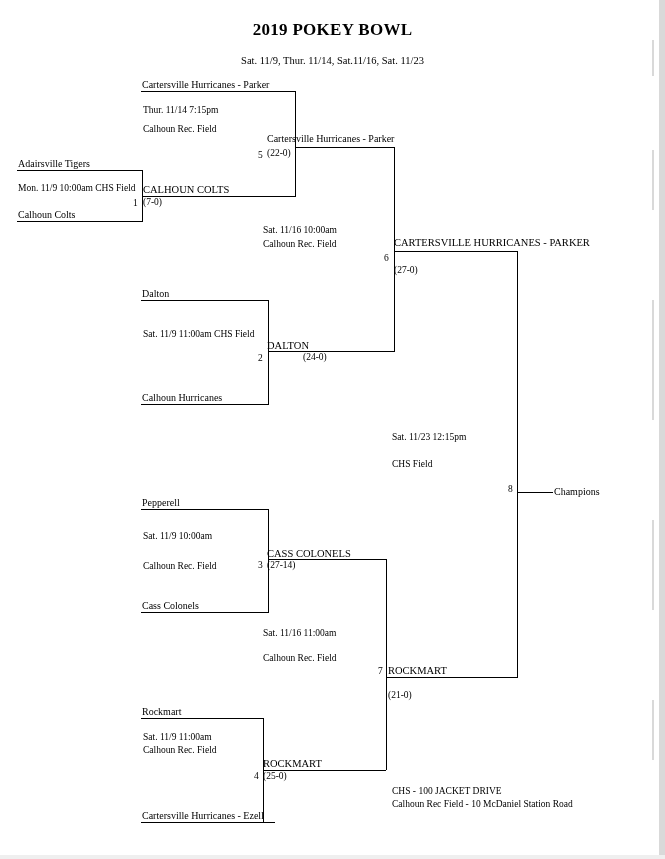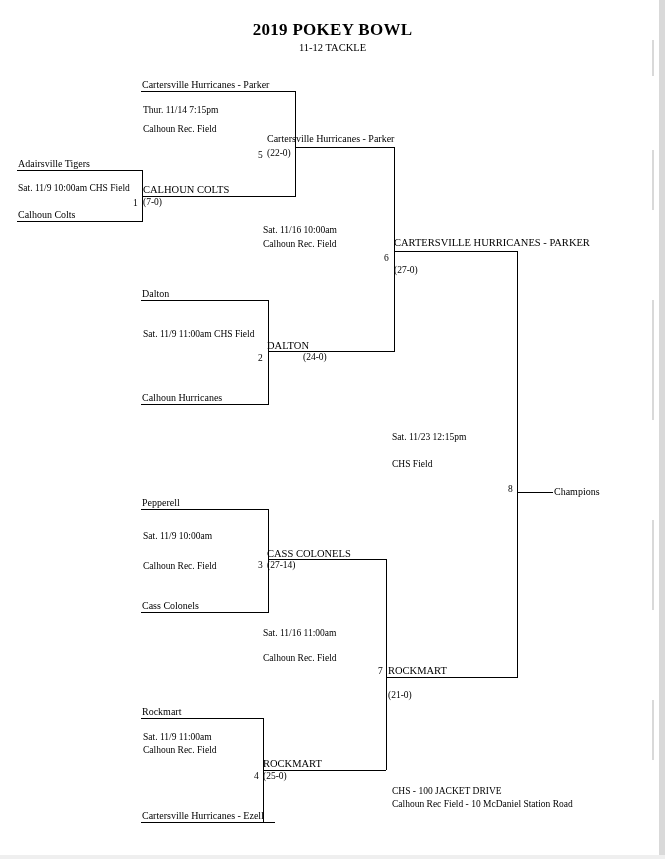--- a/index.html
+++ b/index.html
@@ -80,31 +80,31 @@
     position: absolute;
     background: #d9d9d9;
   }
 </style>
 </head>
 <body>
 
 <div id="page">
 
   <div class="title" style="top:20px;">2019 POKEY BOWL</div>
-  <div class="subtitle" style="top:42px;">11-12 TACKLE</div>
+  <div class="subtitle" style="top:55px;">Sat. 11/9, Thur. 11/14, Sat.11/16, Sat. 11/23</div>
 
   <div class="lbl" style="left:142px; top:79px;">Cartersville Hurricanes - Parker</div>
   <div class="hline" style="left:141px; top:91px; width:155px;"></div>
 
   <div class="info" style="left:143px; top:105px;">Thur. 11/14 7:15pm</div>
   <div class="info" style="left:143px; top:124px;">Calhoun Rec. Field</div>
 
   <div class="lbl" style="left:18px; top:158px;">Adairsville Tigers</div>
   <div class="hline" style="left:17px; top:170px; width:126px;"></div>
-  <div class="info" style="left:18px; top:183px;">Sat. 11/9 10:00am   CHS Field</div>
+  <div class="info" style="left:18px; top:183px;">Mon. 11/9 10:00am   CHS Field</div>
   <div class="lbl" style="left:18px; top:209px;">Calhoun Colts</div>
   <div class="hline" style="left:17px; top:221px; width:126px;"></div>
   <div class="vline" style="left:142px; top:170px; height:52px;"></div>
 
   <div class="seed" style="left:133px; top:198px;">1</div>
   <div class="lbl caps" style="left:143px; top:184px;">CALHOUN COLTS</div>
   <div class="rec" style="left:143px; top:197px;">(7-0)</div>
 
   <div class="hline" style="left:142px; top:196px; width:154px;"></div>
   <div class="vline" style="left:295px; top:91px; height:106px;"></div>

